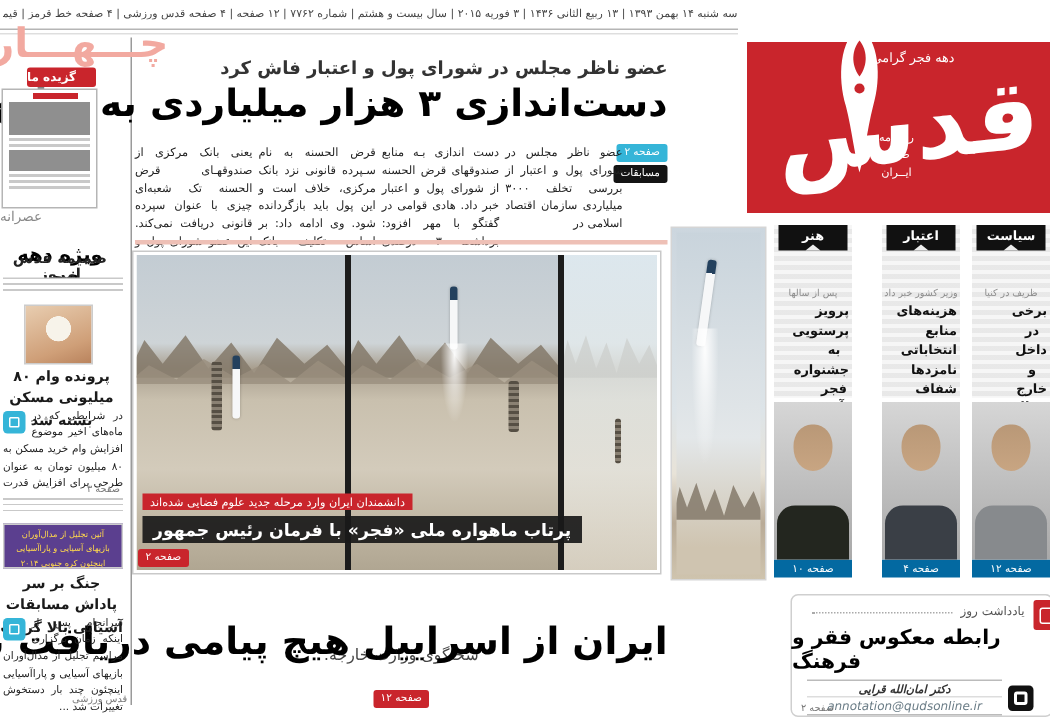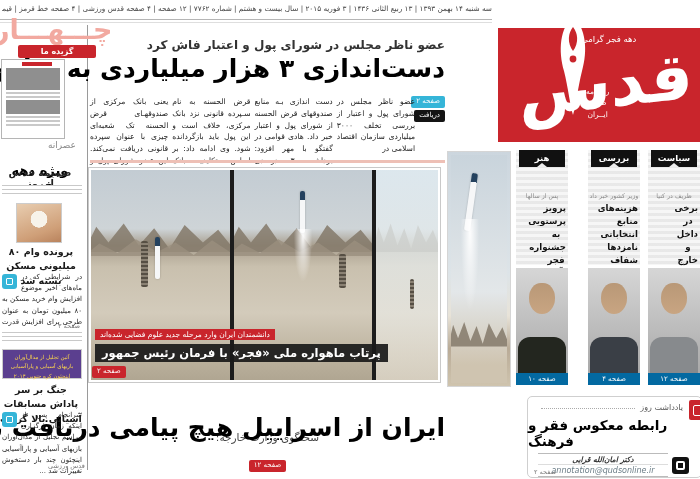--- a/index.html
+++ b/index.html
@@ -73,26 +73,26 @@
   .sq-logo{width:17px;height:17px;background:#111;border-radius:3px;position:relative;}
   .sq-logo::after{content:"";position:absolute;inset:4px;border:2px solid #fff;border-radius:2px;}
   .note-page{font-size:6.5px;color:#777;}
   
   .tall{background:linear-gradient(180deg,#ccd6de 0%,#dde4e8 52%,#e8e3d8 70%,#b9ab97 84%,#cfc4ae 100%);
         border:1px solid #d5d5d5;padding:3px;}
   .tall-inner{position:relative;width:100%;height:100%;overflow:hidden;background:linear-gradient(180deg,#c9d4dc,#e3e7e9 60%,#cfc4b0 92%);}
   .tall .rocket{height:58px;width:6px;}
   
   .promo{color:#f2a9a0;font-size:27px;font-weight:bold;letter-spacing:1px;white-space:nowrap;}
-  .pickbtn{background:#c9252c;color:#fff;font-size:8px;font-weight:bold;text-align:center;padding:2px 16px;border-radius:2px;}
+  .pickbtn{background:#c9252c;color:#fff;font-size:8px;font-weight:bold;padding:2px 0;border-radius:2px;}
   .thumb{background:#fff;border:1px solid #b5b5b5;overflow:hidden;}
   .thumb .ln{height:2px;background:#c9c9c9;margin:2px 4px;}
   .thumb .ph{background:#8f8f8f;height:22px;margin:2px 4px;}
   .thumb .red{background:#c9252c;height:4px;margin:2px 4px;}
-  .s-kick{font-size:9px;color:#888;text-align:center;padding-left:22px;}
+  .s-kick{font-size:9px;color:#888;text-align:left;}
   .s-title{font-size:13px;font-weight:bold;color:#000;text-align:center;margin-top:12px;}
   .s-sub{font-size:10px;font-weight:bold;color:#222;text-align:center;}
   .sep{background:repeating-linear-gradient(180deg,#c9c9c9 0 1px,#fff 1px 4px);height:11px;}
   .s-img-house{background:
      radial-gradient(circle at 50% 40%,#f7f3ea 0 26%,rgba(0,0,0,0) 27%),
      linear-gradient(160deg,#e8cdb0,#cf9f78 70%,#b9835d);border:1px solid #ccc;}
   .s-img-banner{background:#5b3f8f;border:1px solid #ccc;color:#ffd84d;font-size:5.5px;
      text-align:center;line-height:1.7;white-space:pre-line;padding-top:3px;box-sizing:border-box;}
   .s-title2{font-size:9.5px;font-weight:bold;text-align:center;line-height:1.5;}
   .s-body{font-size:7px;line-height:1.6;text-align:justify;color:#222;}
@@ -128,21 +128,21 @@
   </div>
 
   <div class="abs vline" style="left:87px;top:25px;height:445px;"></div>
 
   <div class="abs kicker1 rtl" style="right:255px;top:38px;width:360px;">عضو ناظر مجلس در شورای پول و اعتبار فاش کرد</div>
   <div class="abs headline1 rtl" style="right:255px;top:54px;width:443px;">دست‌اندازی ۳ هزار میلیاردی به منابع صندوقهای قرض الحسنه</div>
 
   <div class="abs leadbody" style="left:90px;top:96px;width:355px;height:62px;">
     <div class="badgecol">
       <span class="badge cyan">صفحه ۲</span>
-      <span class="badge black">دریافت</span>
+      <span class="badge black">مسابقات</span>
     </div>
     <div class="leadcol">عضو ناظر مجلس در شورای پول و اعتبار از بررسی تخلف ۳۰۰۰ میلیاردی سازمان اقتصاد اسلامی در</div>
     <div class="leadcol">دست اندازی بـه منابع صندوقهای قرض الحسنه از شورای پول و اعتبار خبر داد. هادی قوامی در گفتگو با مهر افزود: برداشت ۳ درصدی سازمان اقتصاد اسلامی از صندوقهای</div>
     <div class="leadcol">قرض الحسنه به نام سـپرده قانونی نزد بانک مرکزی، خلاف است و این پول باید بازگردانده شود. وی ادامه داد: بر اساس تکلیف بانک مرکزی، سازمان اقتصاد اسلامی این کار را می‌کند</div>
     <div class="leadcol">یعنی بانک مرکزی از صندوقهـای قرض الحسنه تک شعبه‌ای چیزی با عنوان سپرده قانونی دریافت نمی‌کند. این عضو شورای پول و اعتبار به برخی شنیده‌ها در خصوص ...</div>
   </div>
   <div class="abs pinkrule" style="left:90px;top:160px;width:355px;"></div>
 
   <div class="abs photo" style="left:88px;top:167px;width:353px;height:216px;box-sizing:border-box;">
     <div class="photo-inner">
@@ -193,21 +193,21 @@
         <div class="ribbon" style="position:absolute;top:0;left:0;right:0;margin:0 3px;">سیاست</div>
         <div class="tkick rtl">ظریف در کنیا</div>
         <div class="ttitle rtl">برخی در داخل و خارج مخالف پایان تحریم هستند</div>
       </div>
       <div class="portrait" style="--suit:#878a8d;margin-top:3px;"></div>
       <div class="pbadge">صفحه ۱۲</div>
     </div>
 
     <div class="card" style="right:60px;top:0;position:absolute;">
       <div class="card-body" style="position:relative;">
-        <div class="ribbon" style="position:absolute;top:0;left:0;right:0;margin:0 3px;">بررسی</div>
+        <div class="ribbon" style="position:absolute;top:0;left:0;right:0;margin:0 3px;">اعتبار</div>
         <div class="tkick rtl">وزیر کشور خبر داد</div>
         <div class="ttitle rtl">هزینه‌های منابع انتخاباتی نامزدها شفاف می‌شود</div>
       </div>
       <div class="portrait" style="--suit:#3a3f46;margin-top:3px;"></div>
       <div class="pbadge">صفحه ۴</div>
     </div>
 
     <div class="card" style="right:132px;top:0;position:absolute;">
       <div class="card-body" style="position:relative;">
         <div class="ribbon" style="position:absolute;top:0;left:0;right:0;margin:0 3px;">هنر</div>

